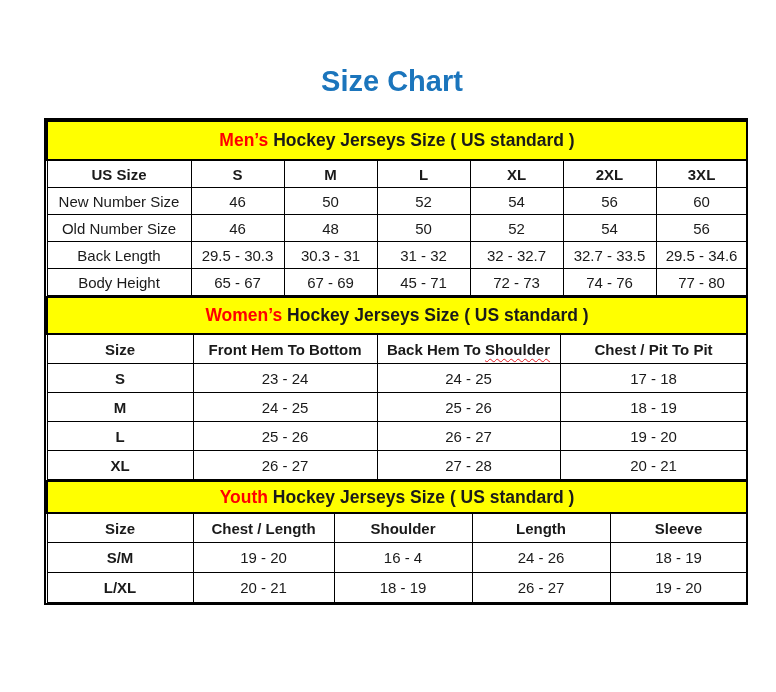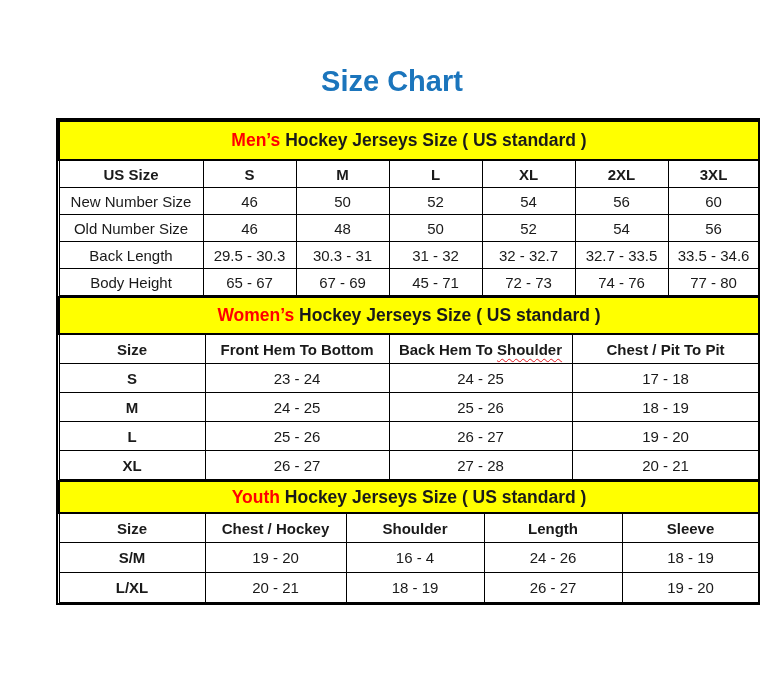--- a/index.html
+++ b/index.html
@@ -18,21 +18,21 @@
     text-align: center;
     font-size: 29px;
     line-height: 34px;
     font-weight: bold;
     color: #1b75bc;
     letter-spacing: 0px;
   }
 
   .chart {
     width: 700px;
-    margin: 0 0 0 56px;
+    margin: 0 0 0 44px;
     border: 2px solid #000;
   }
 
   table.size-table {
     border-collapse: collapse;
     table-layout: fixed;
     width: 100%;
   }
   table.size-table td, table.size-table th {
     border: 1px solid #000;
@@ -122,21 +122,21 @@
         <td>54</td>
         <td>56</td>
       </tr>
       <tr class="data-row">
         <td class="row-label">Back Length</td>
         <td>29.5 - 30.3</td>
         <td>30.3 - 31</td>
         <td>31 - 32</td>
         <td>32 - 32.7</td>
         <td>32.7 - 33.5</td>
-        <td>33.5 - 34.6</td>
+        <td>29.5 - 34.6</td>
       </tr>
       <tr class="data-row">
         <td class="row-label">Body Height</td>
         <td>65 - 67</td>
         <td>67 - 69</td>
         <td>45 - 71</td>
         <td>72 - 73</td>
         <td>74 - 76</td>
         <td>77 - 80</td>
       </tr>
@@ -194,21 +194,21 @@
           <col style="width:138px">
           <col style="width:138px">
           <col style="width:137px">
       </colgroup>
       <tbody>
           <tr class="section-row youth-band">
         <td colspan="5"><span class="accent-red">Youth</span><span> Hockey Jerseys Size ( US standard )</span></td>
       </tr>
       <tr class="head-row">
         <th>Size</th>
-        <th>Chest / Hockey</th>
+        <th>Chest / Length</th>
         <th>Shoulder</th>
         <th>Length</th>
         <th>Sleeve</th>
       </tr>
       <tr class="data-row">
         <td class="row-label bold">S/M</td>
         <td>19 - 20</td>
         <td>16 - 4</td>
         <td>24 - 26</td>
         <td>18 - 19</td>

